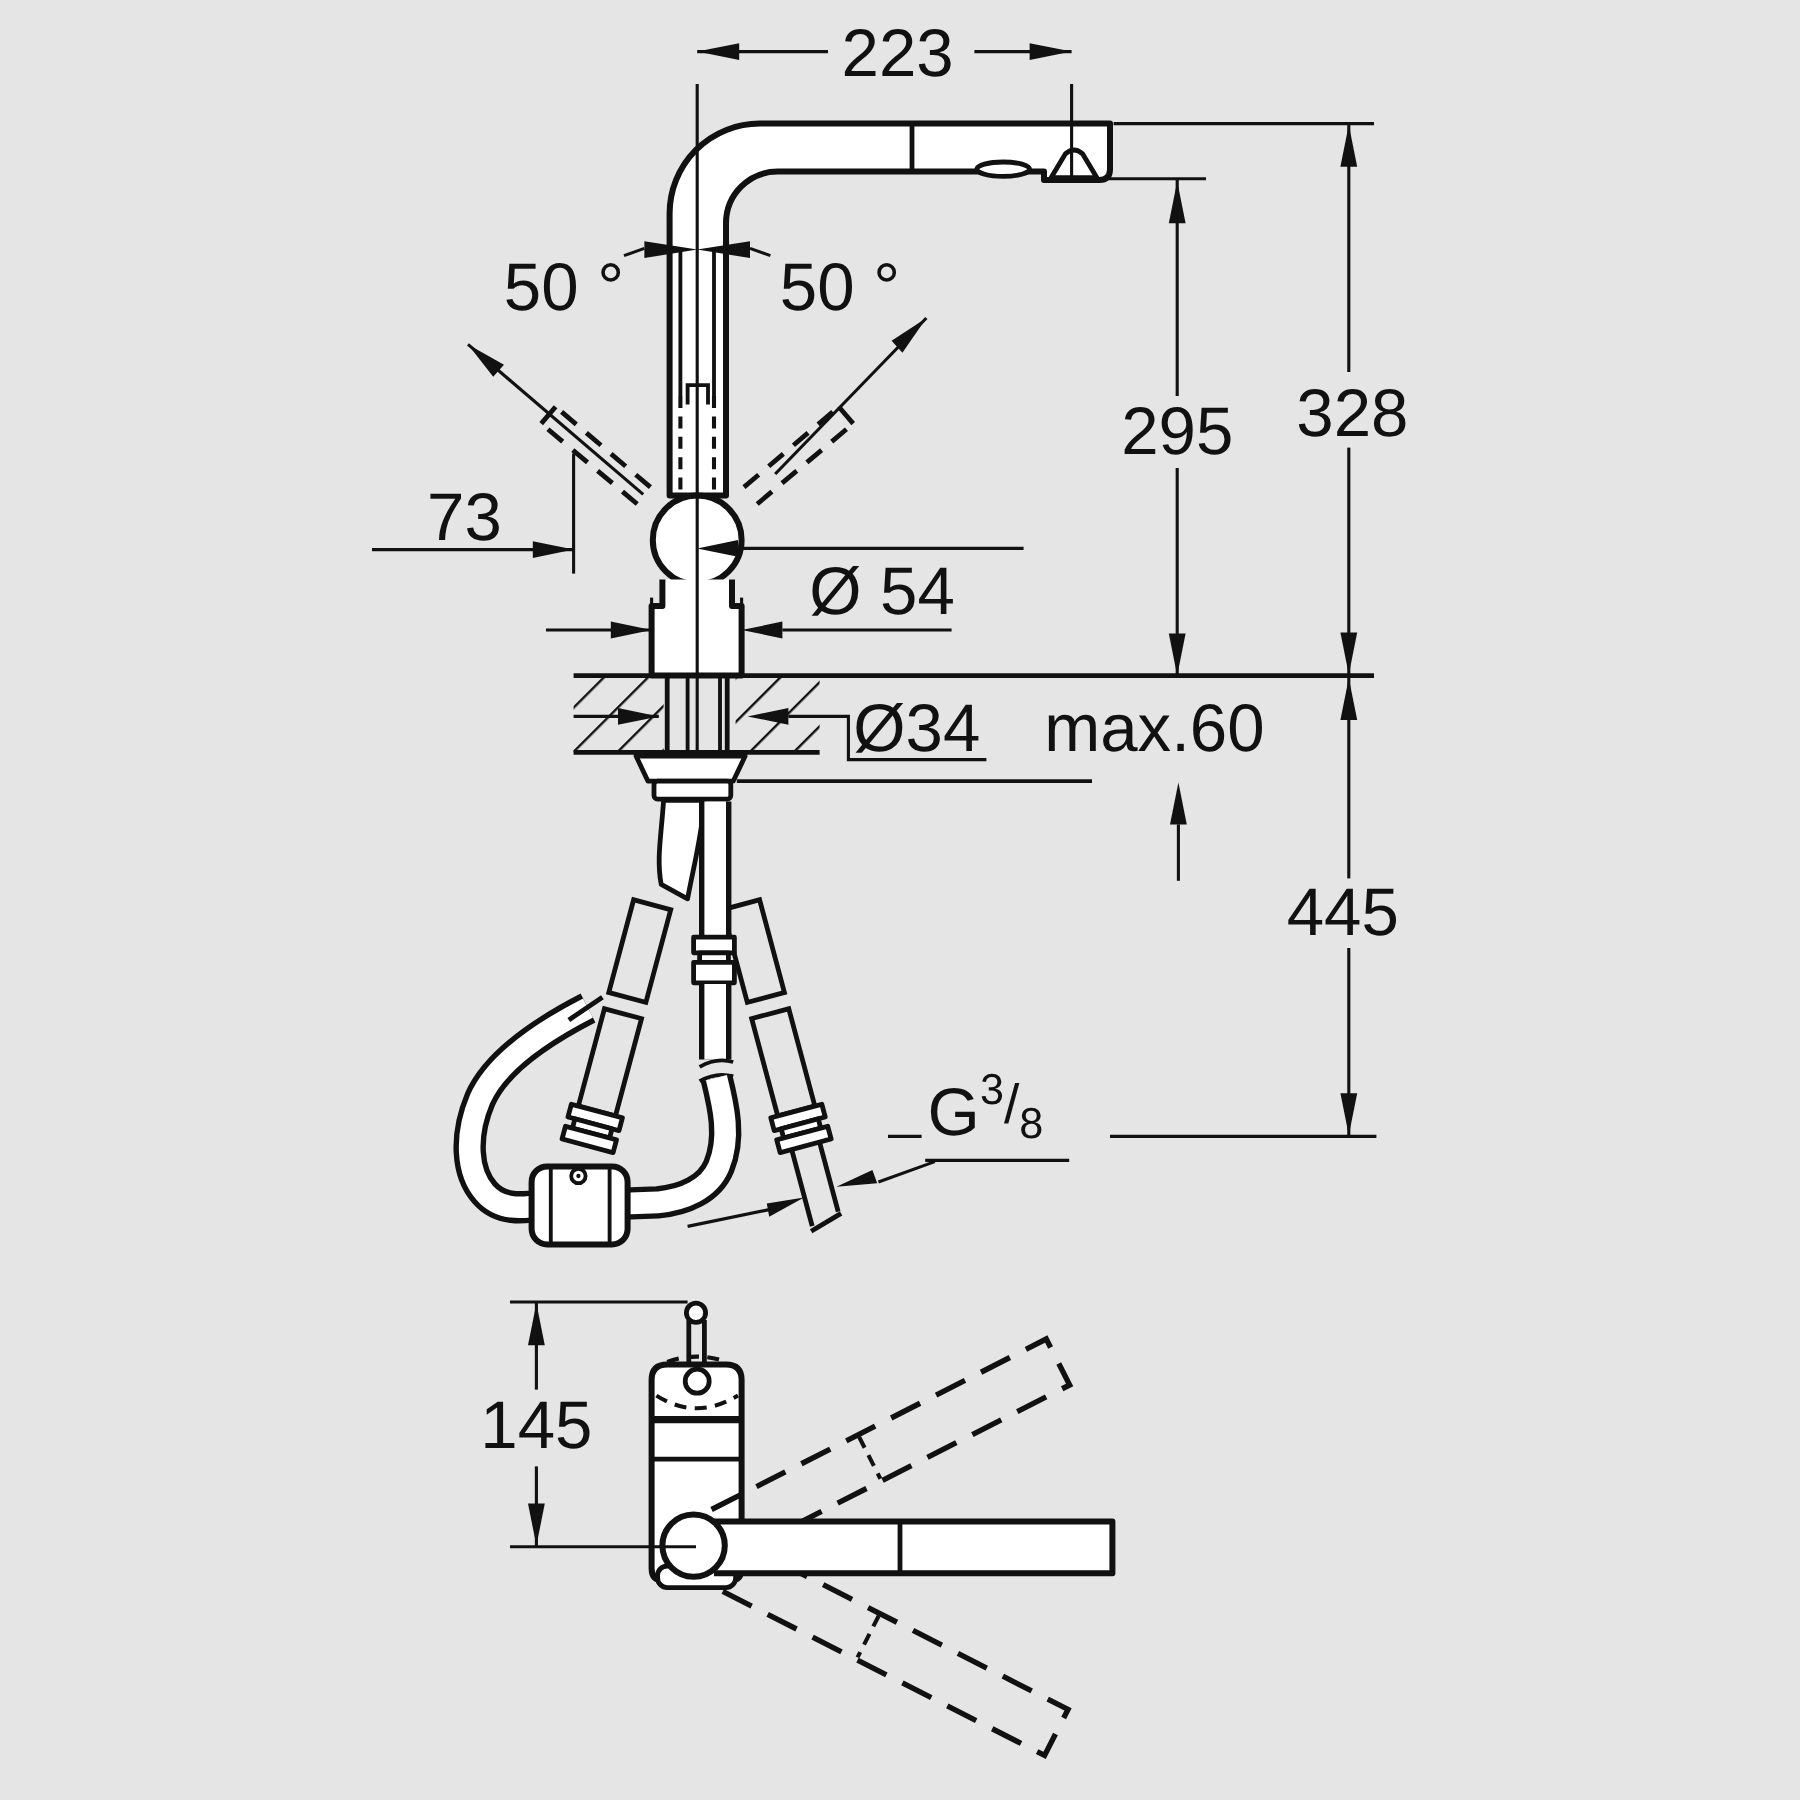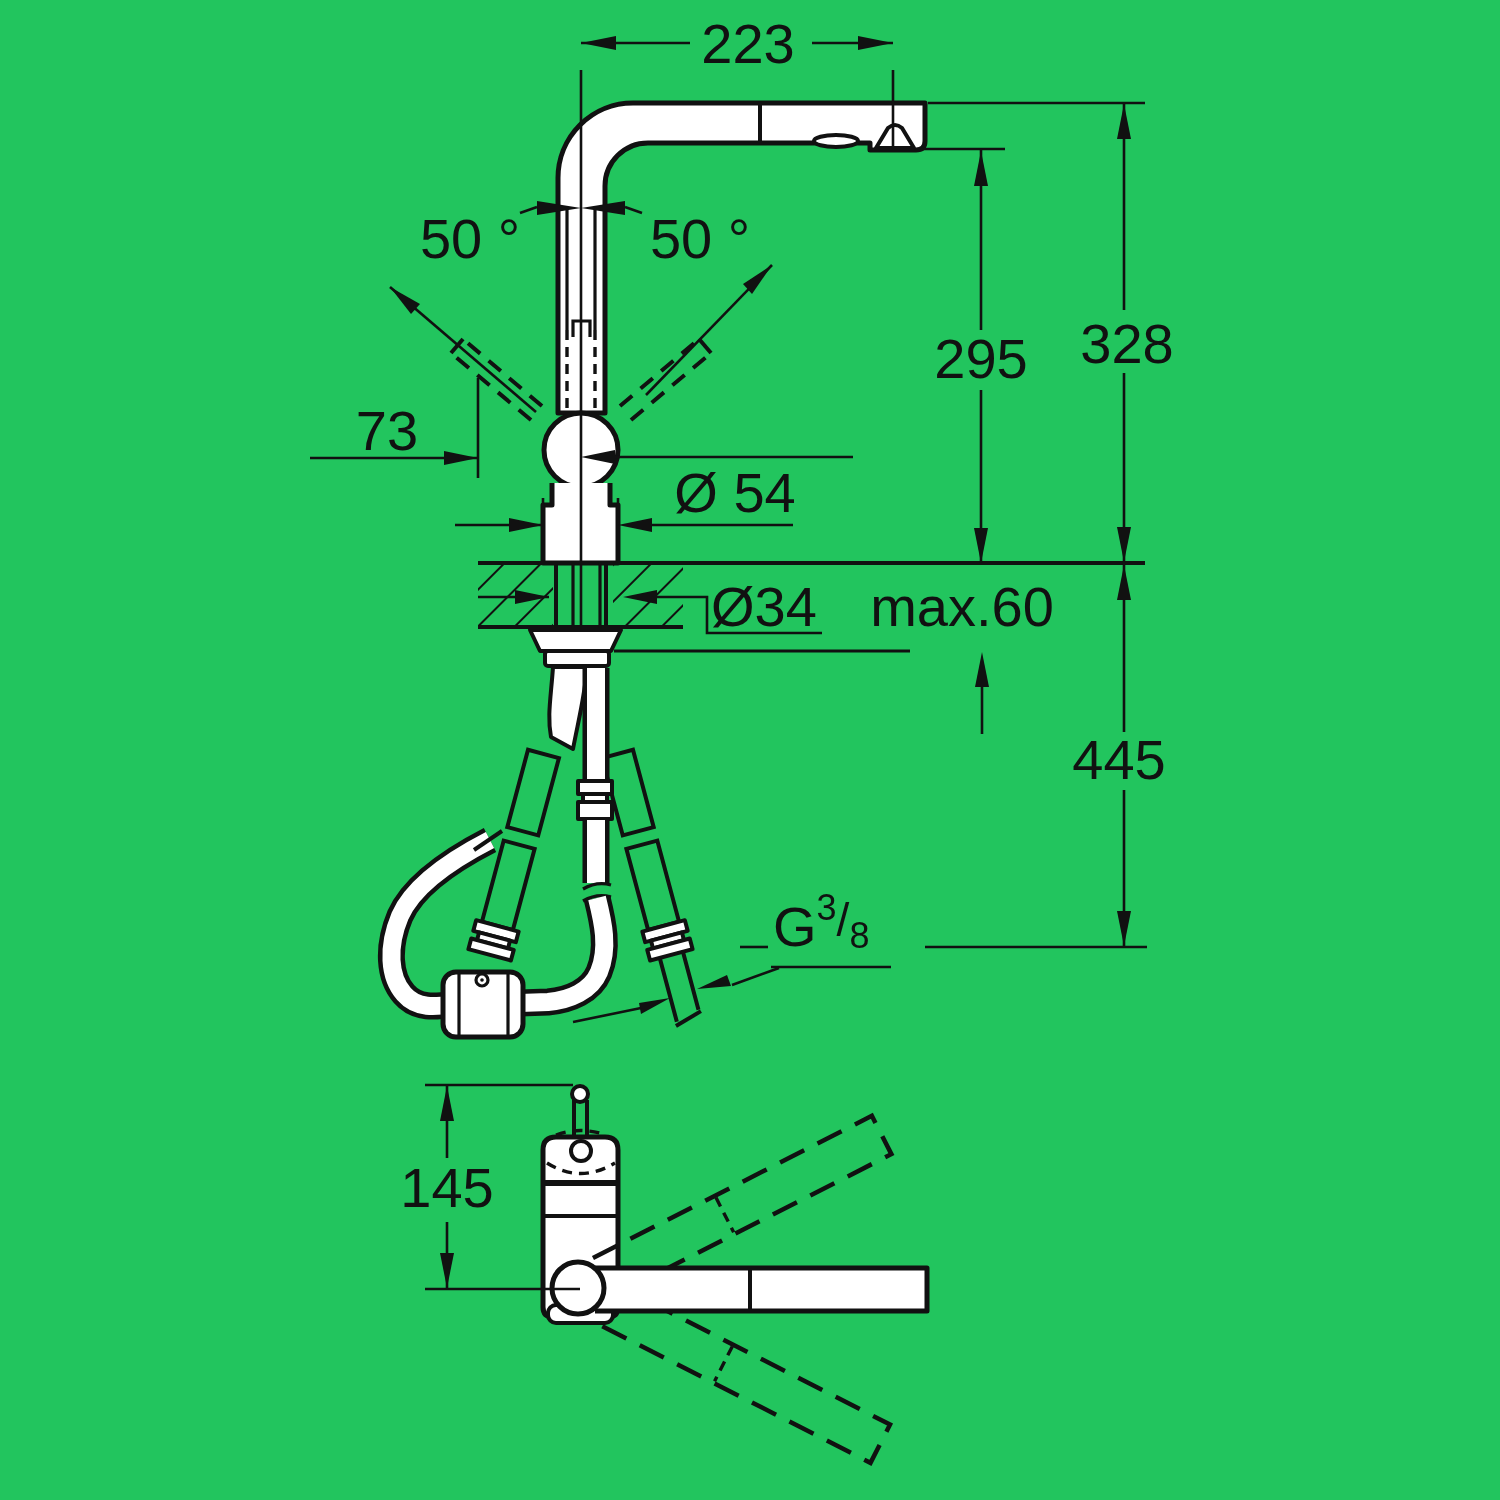--- a/index.html
+++ b/index.html
@@ -1,16 +1,16 @@
 <!DOCTYPE html>
 <html><head>
 <meta charset="utf-8">
 <style>
   html,body{margin:0;padding:0;background:#fff;}
-  #stage{position:relative;width:1500px;height:1500px;background:#22c55e;overflow:hidden;}
+  #stage{position:relative;width:1500px;height:1500px;background:#e5e5e5;overflow:hidden;}
   svg{position:absolute;left:0;top:0;}
   .o5{fill:#fff;stroke:#111;stroke-width:5;stroke-linejoin:round;}
   .o4{fill:#fff;stroke:#111;stroke-width:4;stroke-linejoin:round;}
   .s4{fill:none;stroke:#111;stroke-width:4;}
   .s3{fill:none;stroke:#111;stroke-width:3.2;}
   .thin{fill:none;stroke:#111;stroke-width:2.6;}
   .ar{fill:#111;stroke:none;}
   .tube-out{fill:none;stroke:#111;stroke-width:27;stroke-linecap:butt;}
   .tube-in{fill:none;stroke:#fff;stroke-width:18;stroke-linecap:butt;}
   .lbl{font-family:"Liberation Sans","DejaVu Sans",sans-serif;font-size:56px;fill:#111;}

